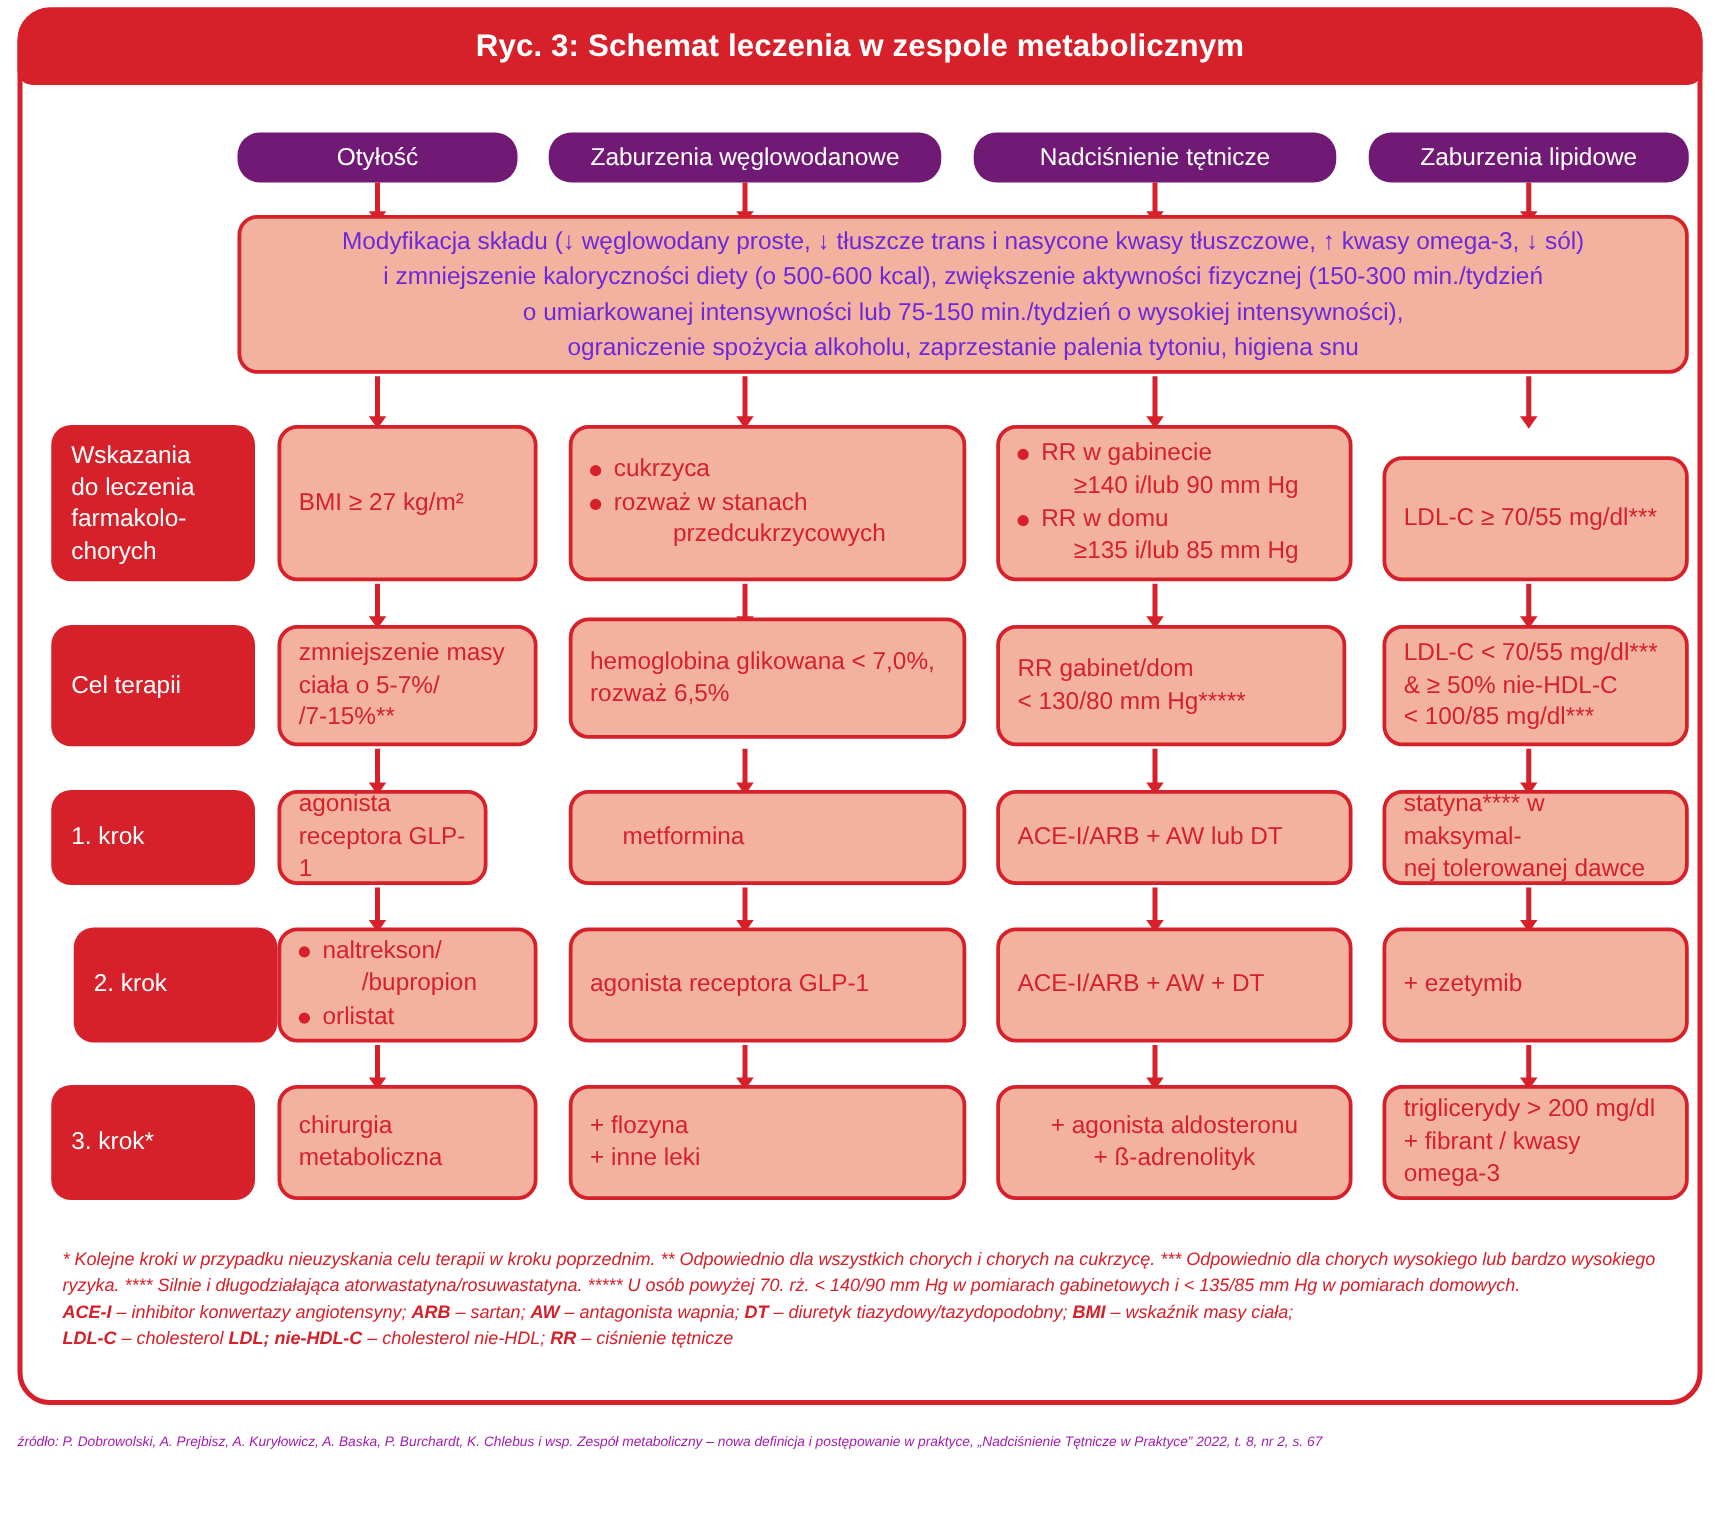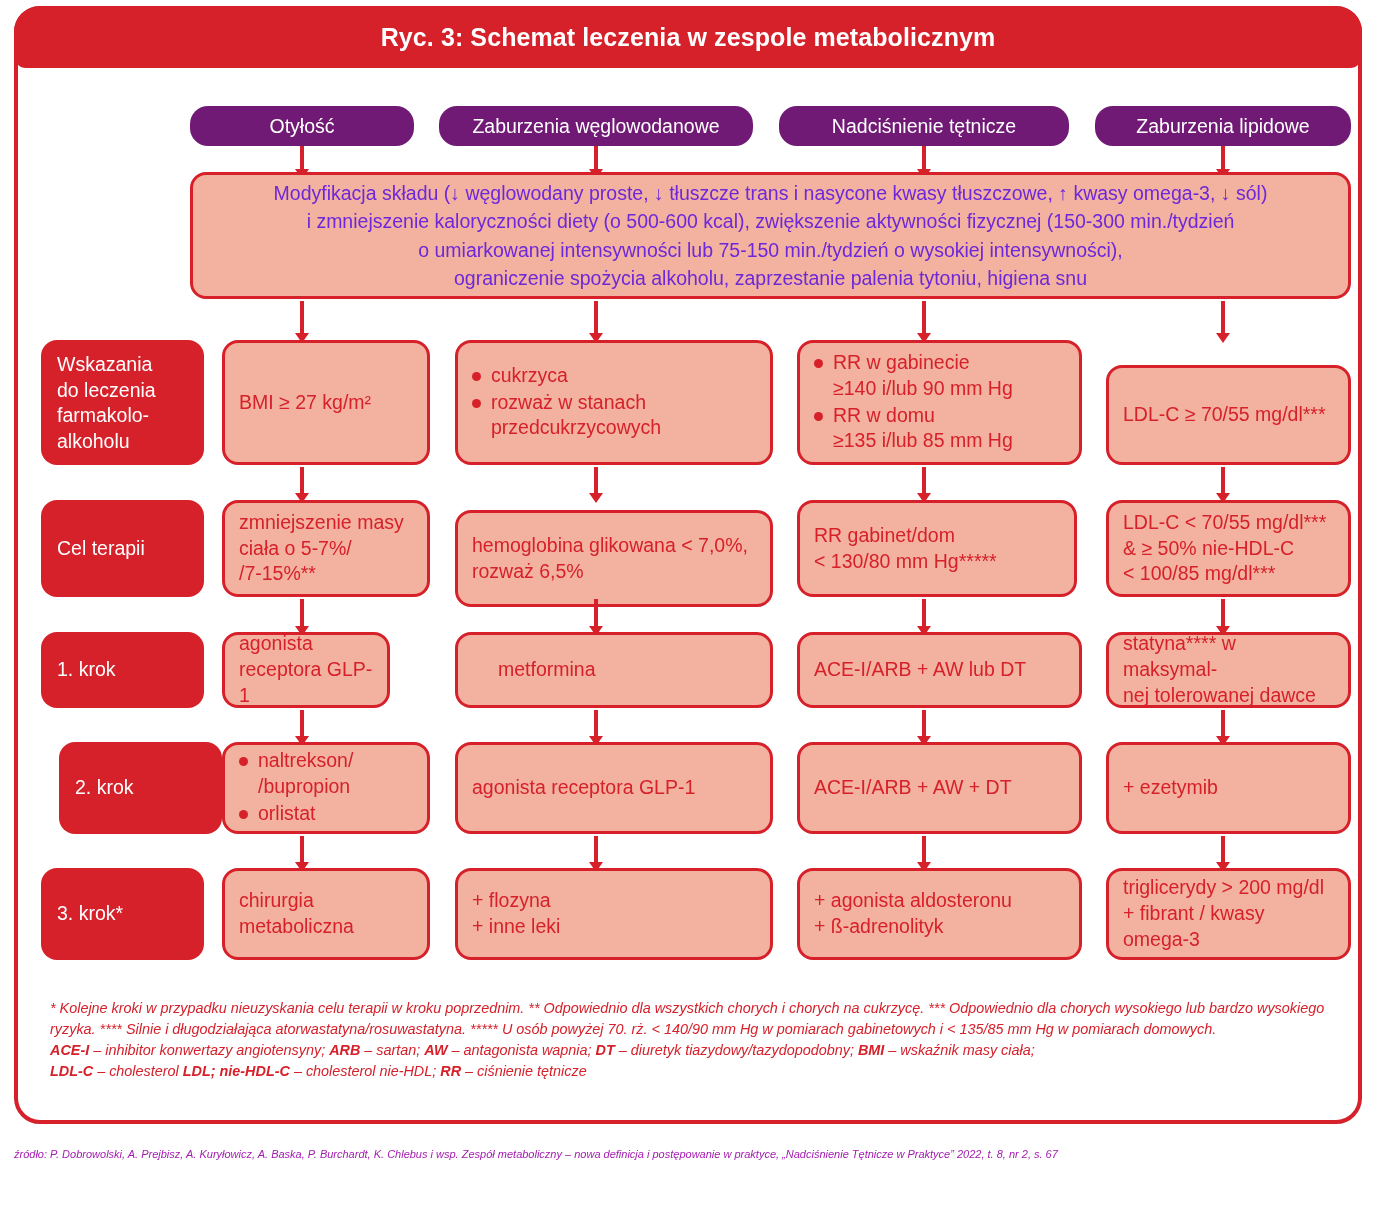--- a/index.html
+++ b/index.html
@@ -120,21 +120,21 @@
   .blist li::before {
     content: "";
     position: absolute;
     left: 0;
     top: 9px;
     width: 9px;
     height: 9px;
     border-radius: 50%;
     background: #D6202A;
   }
-  .blist li .cont { display: block; padding-left: 0; }
+  .blist li .cont { display: block; padding-left: 0; text-align: center; }
 
   
   .arrow {
     position: absolute;
     width: 4px;
     background: #D6202A;
   }
   .arrow::after {
     content: "";
     position: absolute;
@@ -197,21 +197,21 @@
 
   <div class="arrow" style="left:282px; top:291px; height:33px;"></div>
   <div class="arrow" style="left:576px; top:291px; height:33px;"></div>
   <div class="arrow" style="left:904px; top:291px; height:33px;"></div>
   <div class="arrow" style="left:1203px; top:291px; height:33px;"></div>
 
   <div class="row-label" style="left:23px; top:330px; width:163px; height:125px;">
     <div>Wskazania</div>
     <div>do leczenia</div>
     <div>farmakolo-</div>
-    <div>alkoholu</div>
+    <div>chorych</div>
   </div>
 
   <div class="cell vcenter" style="left:204px; top:330px; width:208px; height:125px;">
     <div>BMI ≥ 27 kg/m²</div>
   </div>
 
   <div class="cell vcenter" style="left:437px; top:330px; width:318px; height:125px;">
     <ul class="blist">
       <li>
         <span>cukrzyca</span>
@@ -248,21 +248,21 @@
   <div class="row-label mid" style="left:23px; top:490px; width:163px; height:97px;">
     <div>Cel terapii</div>
   </div>
 
   <div class="cell vcenter" style="left:204px; top:490px; width:208px; height:97px;">
     <div>zmniejszenie masy</div>
     <div>ciała o 5-7%/</div>
     <div>/7-15%**</div>
   </div>
 
-  <div class="cell vcenter" style="left:437px; top:500px; width:318px; height:97px;">
+  <div class="cell vcenter" style="left:437px; top:484px; width:318px; height:97px;">
     <div>hemoglobina glikowana &lt; 7,0%,</div>
     <div>rozważ 6,5%</div>
   </div>
 
   <div class="cell vcenter" style="left:779px; top:490px; width:280px; height:97px;">
     <div>RR gabinet/dom</div>
     <div>&lt; 130/80 mm Hg*****</div>
   </div>
 
   <div class="cell vcenter" style="left:1088px; top:490px; width:245px; height:97px;">
@@ -343,21 +343,21 @@
   <div class="cell vcenter" style="left:204px; top:858px; width:208px; height:92px;">
     <div>chirurgia</div>
     <div>metaboliczna</div>
   </div>
 
   <div class="cell vcenter" style="left:437px; top:858px; width:318px; height:92px;">
     <div>+ flozyna</div>
     <div>+ inne leki</div>
   </div>
 
-  <div class="cell vcenter" style="left:779px; top:858px; width:285px; height:92px;">
+  <div class="cell vcenter" style="left:779px; top:858px; width:285px; height:92px;align-items:center;">
     <div>+ agonista aldosteronu</div>
     <div>+ ß-adrenolityk</div>
   </div>
 
   <div class="cell vcenter" style="left:1088px; top:858px; width:245px; height:92px;">
     <div>triglicerydy &gt; 200 mg/dl</div>
     <div>+ fibrant / kwasy</div>
     <div>omega-3</div>
   </div>
 

